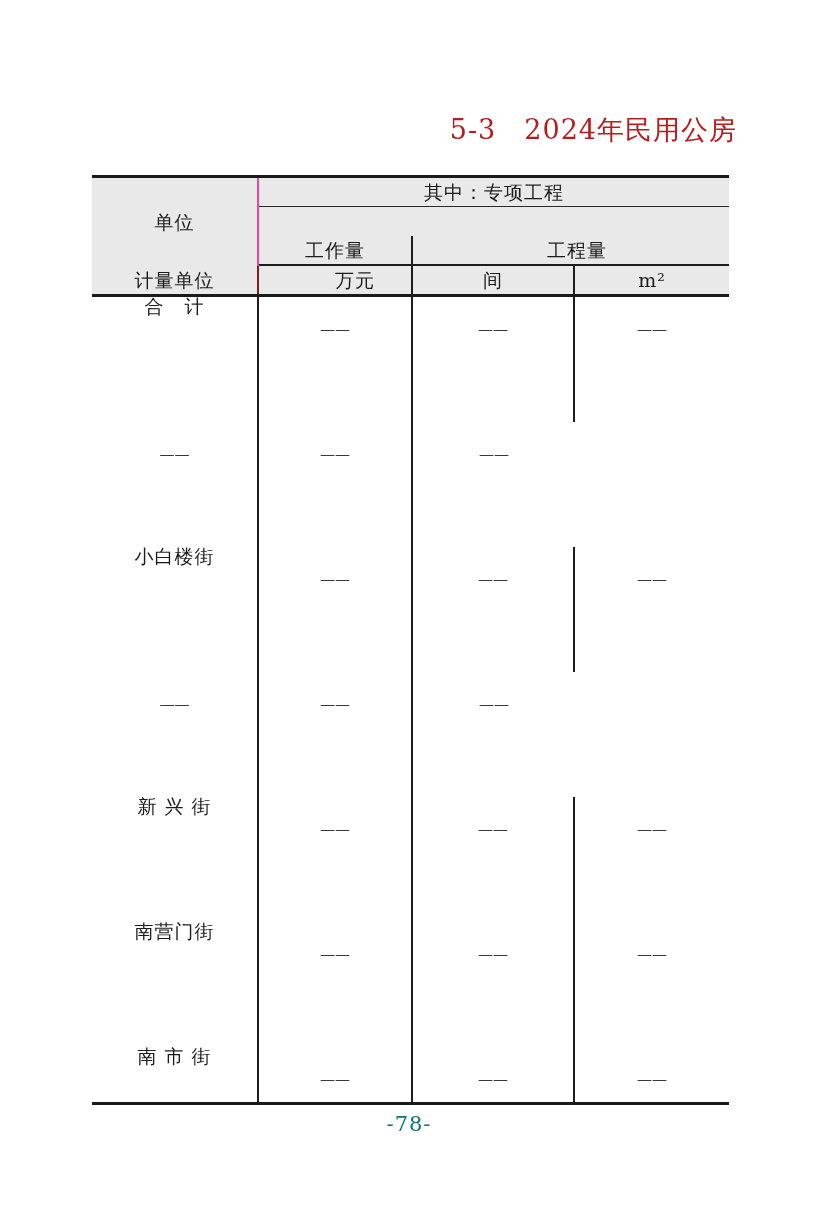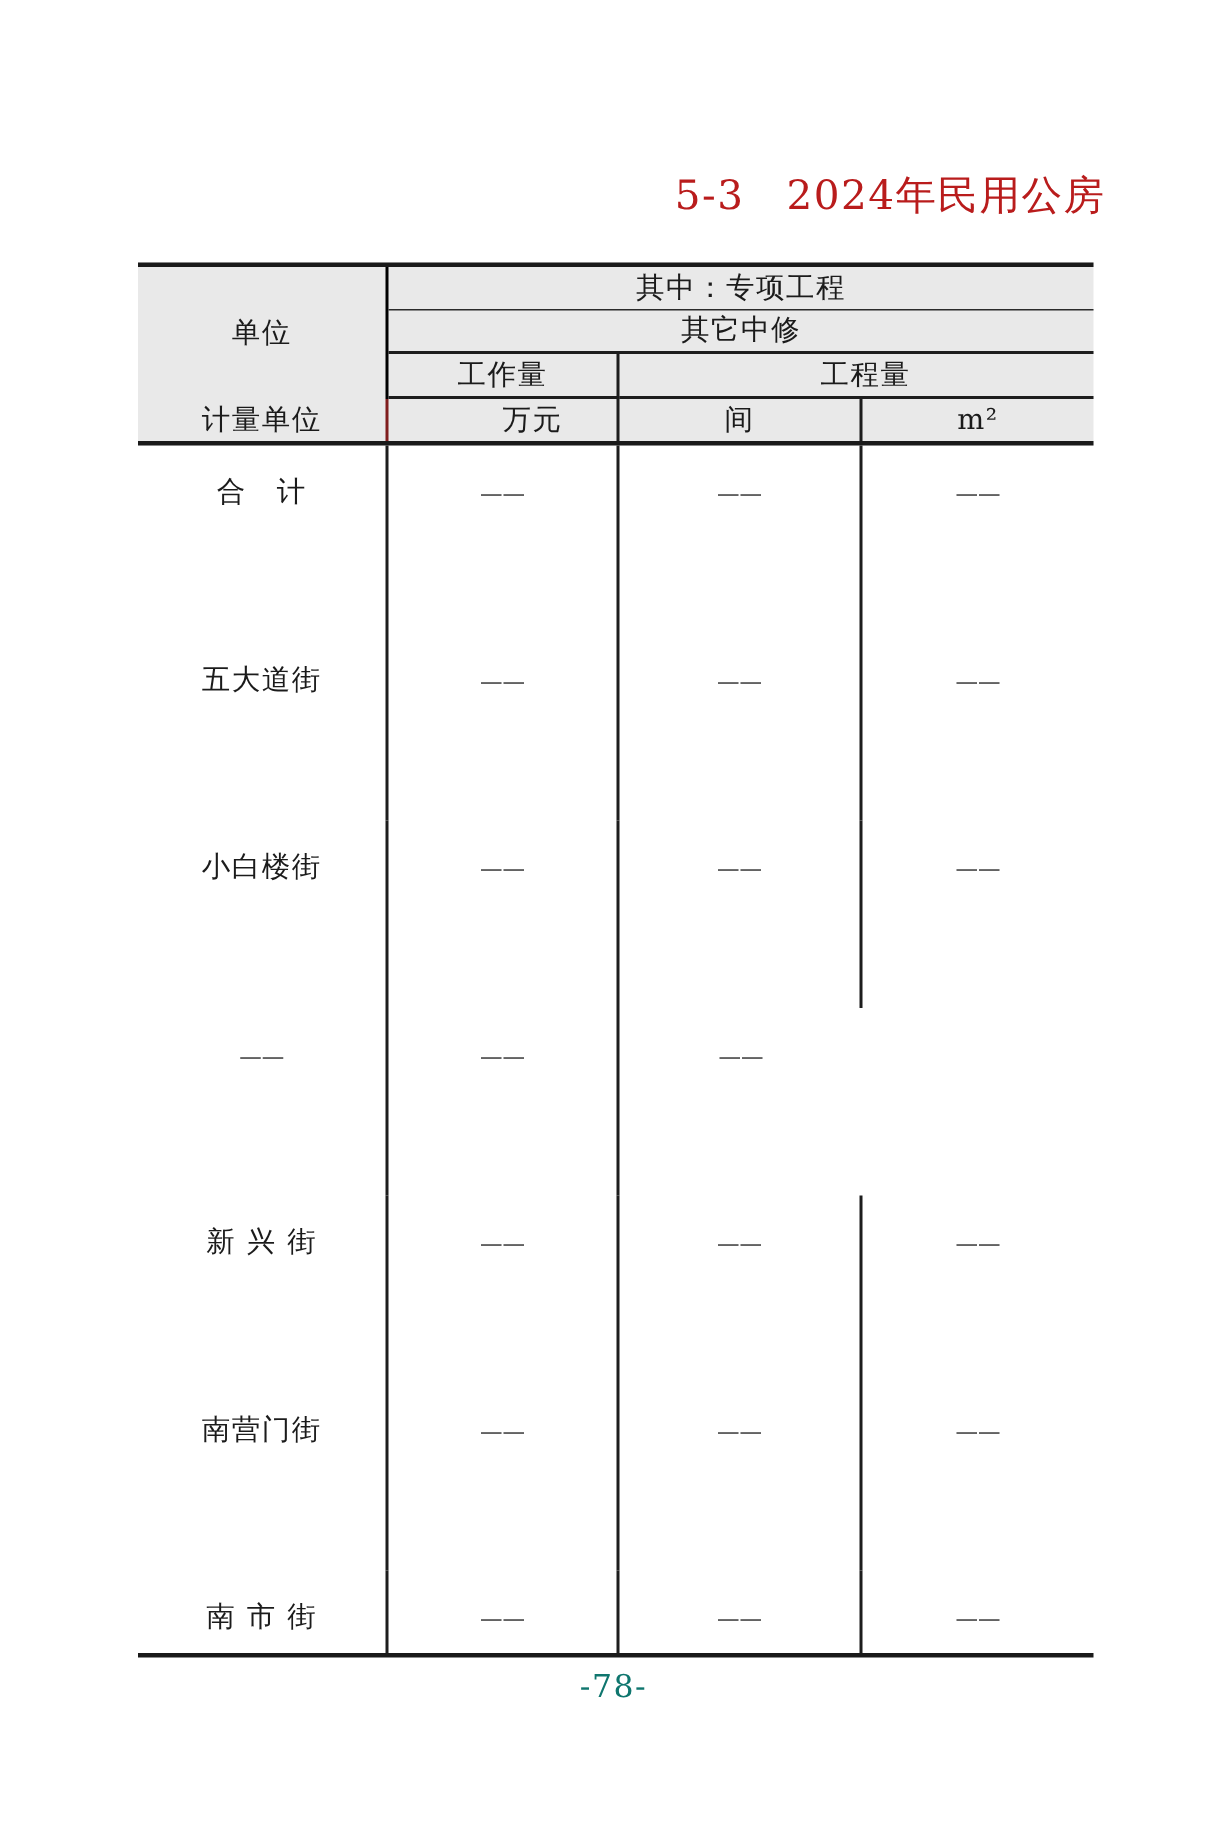--- a/index.html
+++ b/index.html
@@ -34,21 +34,21 @@
     box-sizing:border-box;
     font-size:19px;
   }
   .thead > div {
     display:flex; align-items:center; justify-content:center;
     box-sizing:border-box;
     line-height:1;
     letter-spacing:1px;
     white-space:pre;
   }
-  .cell-unit      { grid-area:1/1/4/2; border-right:2px solid #000000; }
+  .cell-unit      { grid-area:1/1/4/2; border-right:2px solid #ec4899; }
   .cell-spantop   { grid-area:1/2/2/5; border-bottom:1px solid #2a2a2a; }
   .cell-spanmid   { grid-area:2/2/3/5; border-bottom:2px solid #1d1d1d; }
   .cell-workload  { grid-area:3/2/4/3; border-right:2px solid #1d1d1d; border-bottom:2px solid #1d1d1d; }
   .cell-quantity  { grid-area:3/3/4/5; border-bottom:2px solid #1d1d1d;padding-left:12px; }
   .cell-measure   { grid-area:4/1/5/2; border-right:2px solid #7f1d1d; }
   .cell-u0        { grid-area:4/2/5/3; border-right:2px solid #1d1d1d;padding-left:40px; }
   .cell-u1        { grid-area:4/3/5/4; border-right:2px solid #1d1d1d; }
   .cell-u2        { grid-area:4/4/5/5; }
   .tbody {
     border-bottom:3px solid #1a1a1a;
@@ -56,21 +56,20 @@
   }
   .trow {
     display:grid;
     grid-template-columns:167px 154px 162px 154px;
     height:125px;
   }
   .trow.short { height:55px; }
   .trow > div {
     box-sizing:border-box;
     text-align:center;
-    padding-top:22px;
     font-size:19px;
     line-height:1;
     letter-spacing:1px;
     white-space:pre;
   }
   .trow > div.rlabel { border-right:2px solid #1d1d1d; }
   .trow > div.rval-a { border-right:2px solid #1d1d1d; }
   .trow > div.rval-b { border-right:2px solid #1d1d1d; }
   .trow .dash {
     font-size:15px;
@@ -92,40 +91,38 @@
 
 <div class="page">
 
   <div class="doc-title">5-3　2024年民用公房</div>
 
   <div class="yb-table">
 
     <div class="thead">
       <div class="cell-unit">单位</div>
       <div class="cell-spantop">其中：专项工程</div>
-      <div class="cell-spanmid">其它中修</div>
       <div class="cell-workload">工作量</div>
       <div class="cell-quantity">工程量</div>
       <div class="cell-measure">计量单位</div>
       <div class="cell-u0">万元</div>
       <div class="cell-u1">间</div>
       <div class="cell-u2">m²</div>
     </div>
 
     <div class="tbody">
 
       <div class="trow">
         <div class="rlabel">合　计</div>
         <div class="rval-a dash">——</div>
         <div class="rval-b dash">——</div>
         <div class="dash">——</div>
       </div>
 
       <div class="trow">
-        <div class="rlabel">五大道街</div>
         <div class="rval-a dash">——</div>
         <div class="rval-b dash">——</div>
         <div class="dash">——</div>
       </div>
 
       <div class="trow">
         <div class="rlabel">小白楼街</div>
         <div class="rval-a dash">——</div>
         <div class="rval-b dash">——</div>
         <div class="dash">——</div>

